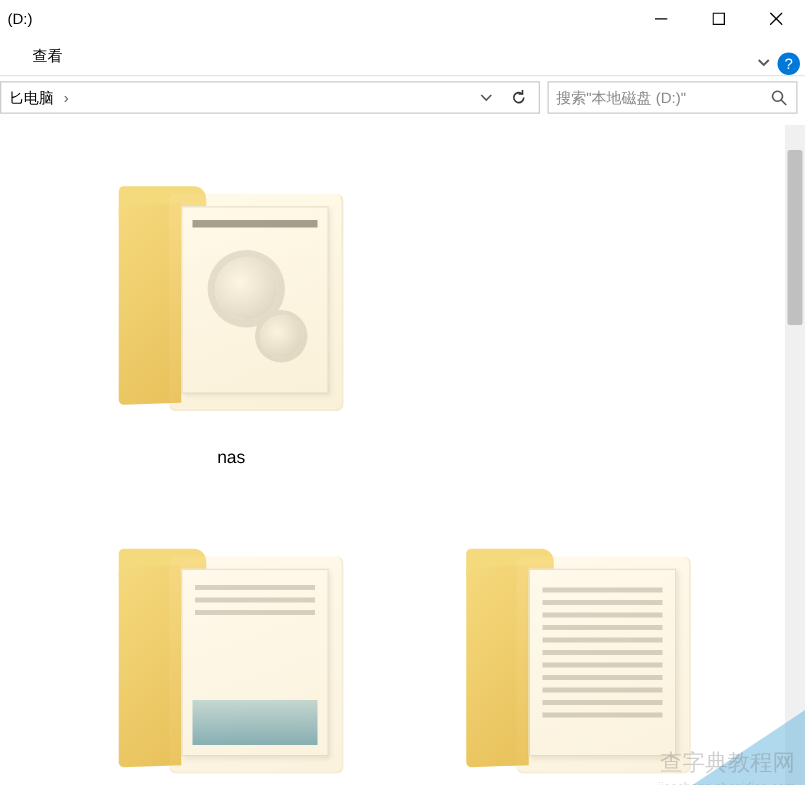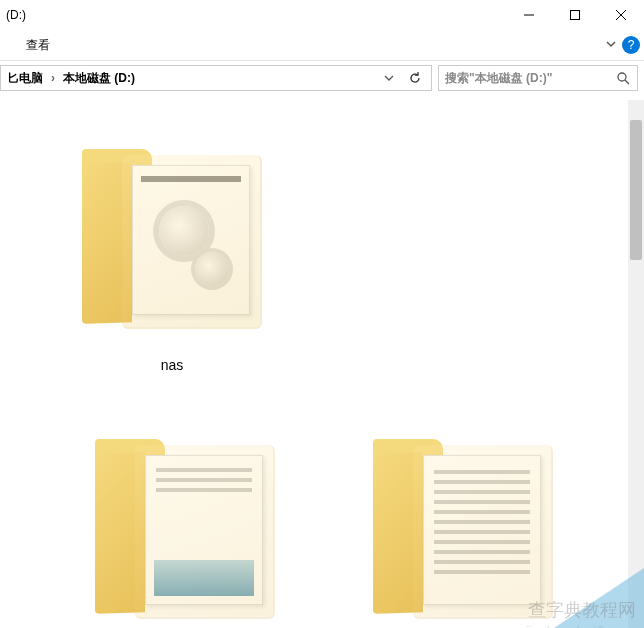--- a/index.html
+++ b/index.html
@@ -21,21 +21,21 @@
 }
 .titlebar-title { flex: 1; color: #000; font-size: 12px; padding-left: 2px; }
 .win-controls { display: flex; }
 .win-btn {
   width: 46px; height: 30px; display: flex; align-items: center; justify-content: center;
 }
 .win-btn svg { width: 10px; height: 10px; }
 .ribbon-tabs {
   height: 30px;
   display: flex;
-  align-items: center;
+  align-items: flex-end;
   padding-left: 18px;
   background: #fff;
 }
 .tab { font-size: 12px; color: #000; padding: 6px 8px; }
 .ribbon-right {
   margin-left: auto;
   display: flex;
   align-items: center;
   padding-right: 4px;
   gap: 6px;
@@ -46,21 +46,20 @@
   background: #0078d7; color: #fff; display: flex;
   align-items: center; justify-content: center; font-size: 12px;
 }
 .divider { height: 1px; background: #e5e5e5; }
 .addr-row {
   height: 34px;
   display: flex;
   align-items: center;
   padding: 4px 6px 4px 0;
   gap: 6px;
-  font-weight: bold;
 }
 .addr-bar {
   flex: 1;
   height: 26px;
   border: 1px solid #ccc;
   display: flex;
   align-items: center;
   background: #fff;
 }
 .crumb {
@@ -196,23 +195,20 @@
   </div>
 </div>
 <div class="divider"></div>
 
 <div class="addr-row">
   <div class="addr-bar">
     <div class="crumb">
       <span>匕电脑</span>
     </div>
     <span class="crumb-sep">›</span>
-    <div class="crumb">
-      <span>本地磁盘 (D:)</span>
-    </div>
     <div class="addr-icons">
       <div class="addr-icon">
         <svg width="10" height="10" viewBox="0 0 10 10">
             <polyline points="1,3 5,7 9,3" fill="none" stroke="#555" stroke-width="1.3"></polyline>
           </svg>
       </div>
       <div class="addr-icon">
         <svg width="14" height="14" viewBox="0 0 14 14">
             <path d="M11 7a4 4 0 1 1-1.2-2.8" fill="none" stroke="#333" stroke-width="1.3"></path>
             <polyline points="10,1 10,4.2 6.8,4.2" fill="none" stroke="#333" stroke-width="1.3"></polyline>
@@ -226,21 +222,21 @@
       <svg width="14" height="14" viewBox="0 0 14 14">
           <circle cx="6" cy="6" r="4" fill="none" stroke="#555" stroke-width="1.3"></circle>
           <line x1="9" y1="9" x2="13" y2="13" stroke="#555" stroke-width="1.3"></line>
         </svg>
     </div>
   </div>
 </div>
 
 <div class="content">
 
-  <div class="item" style="left:37px; top:10px">
+  <div class="item" style="left:50px; top:10px">
     <div class="item-icon">
       <div class="folder-base">
         <div class="folder-tab"></div>
         <div class="folder-back"></div>
         <div class="doc-inside">
           <div class="doc-bar"></div>
           <div class="gear g1"></div>
           <div class="gear g2"></div>
         </div>
         <div class="folder-front" style="opacity:0.25"></div>

